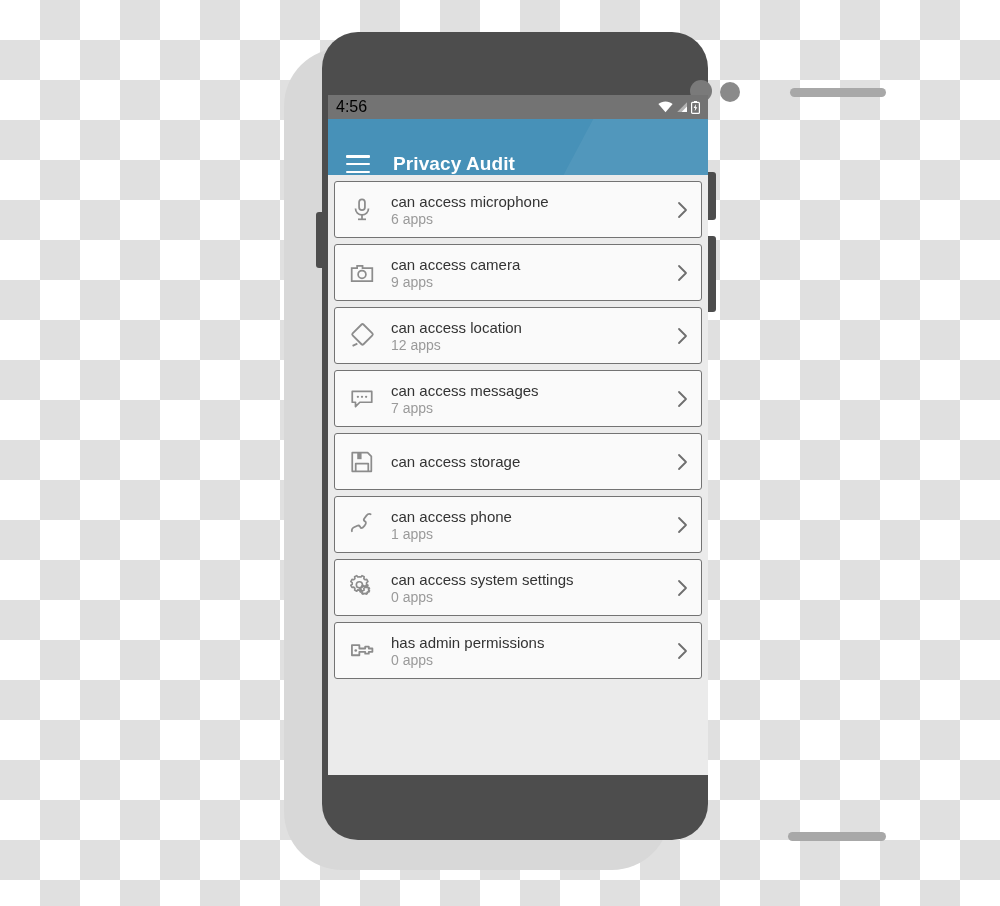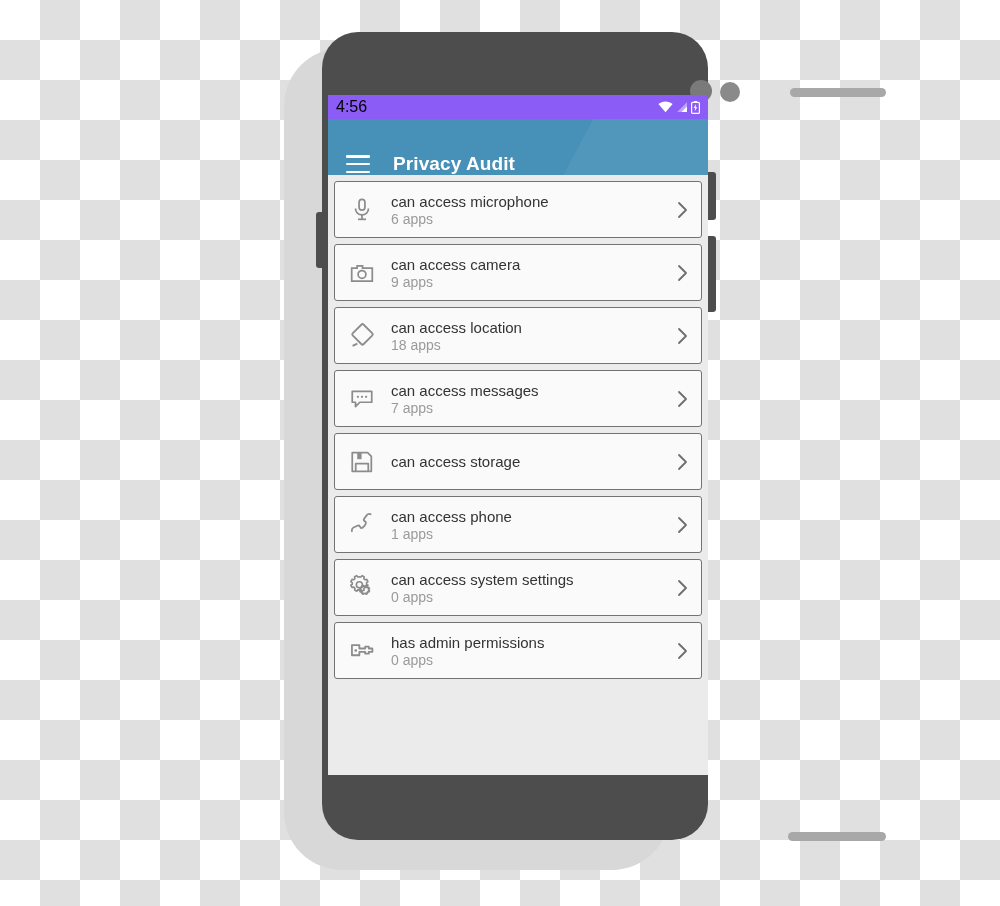--- a/index.html
+++ b/index.html
@@ -118,21 +118,21 @@
     width: 380px;
     height: 680px;
     background: #ebebeb;
     overflow: hidden;
   }
 
   
   #status-bar {
     position: relative;
     height: 24px;
-    background: #8b5cf6;
+    background: #737373;
     display: flex;
     align-items: center;
     padding: 0 8px;
     box-sizing: border-box;
   }
   #status-icons {
     margin-left: auto;
     display: flex;
     align-items: center;
     gap: 3px;
@@ -334,21 +334,21 @@
       <div class="card-icon">
         <svg width="27" height="27" viewBox="0 0 24 24" fill="none" stroke="#8c8c8c" stroke-width="1.6" stroke-linejoin="round">
           <g transform="rotate(45 12 11)">
             <rect x="5.2" y="4.2" width="13.6" height="13.6" rx="1.2"></rect>
           </g>
           <line x1="7.4" y1="19.2" x2="3.2" y2="21.2"></line>
         </svg>
       </div>
       <div class="card-text">
         <div class="card-title">can access location</div>
-        <div class="card-sub">18 apps</div>
+        <div class="card-sub">12 apps</div>
       </div>
       <div class="card-chevron">
         <svg width="12" height="18" viewBox="0 0 12 18" fill="none" stroke="#6e6e6e" stroke-width="1.8" stroke-linecap="round" stroke-linejoin="round">
             <polyline points="3,2 10,9 3,16"></polyline>
           </svg>
       </div>
     </div>
 
     <div class="card">
       <div class="card-icon">

